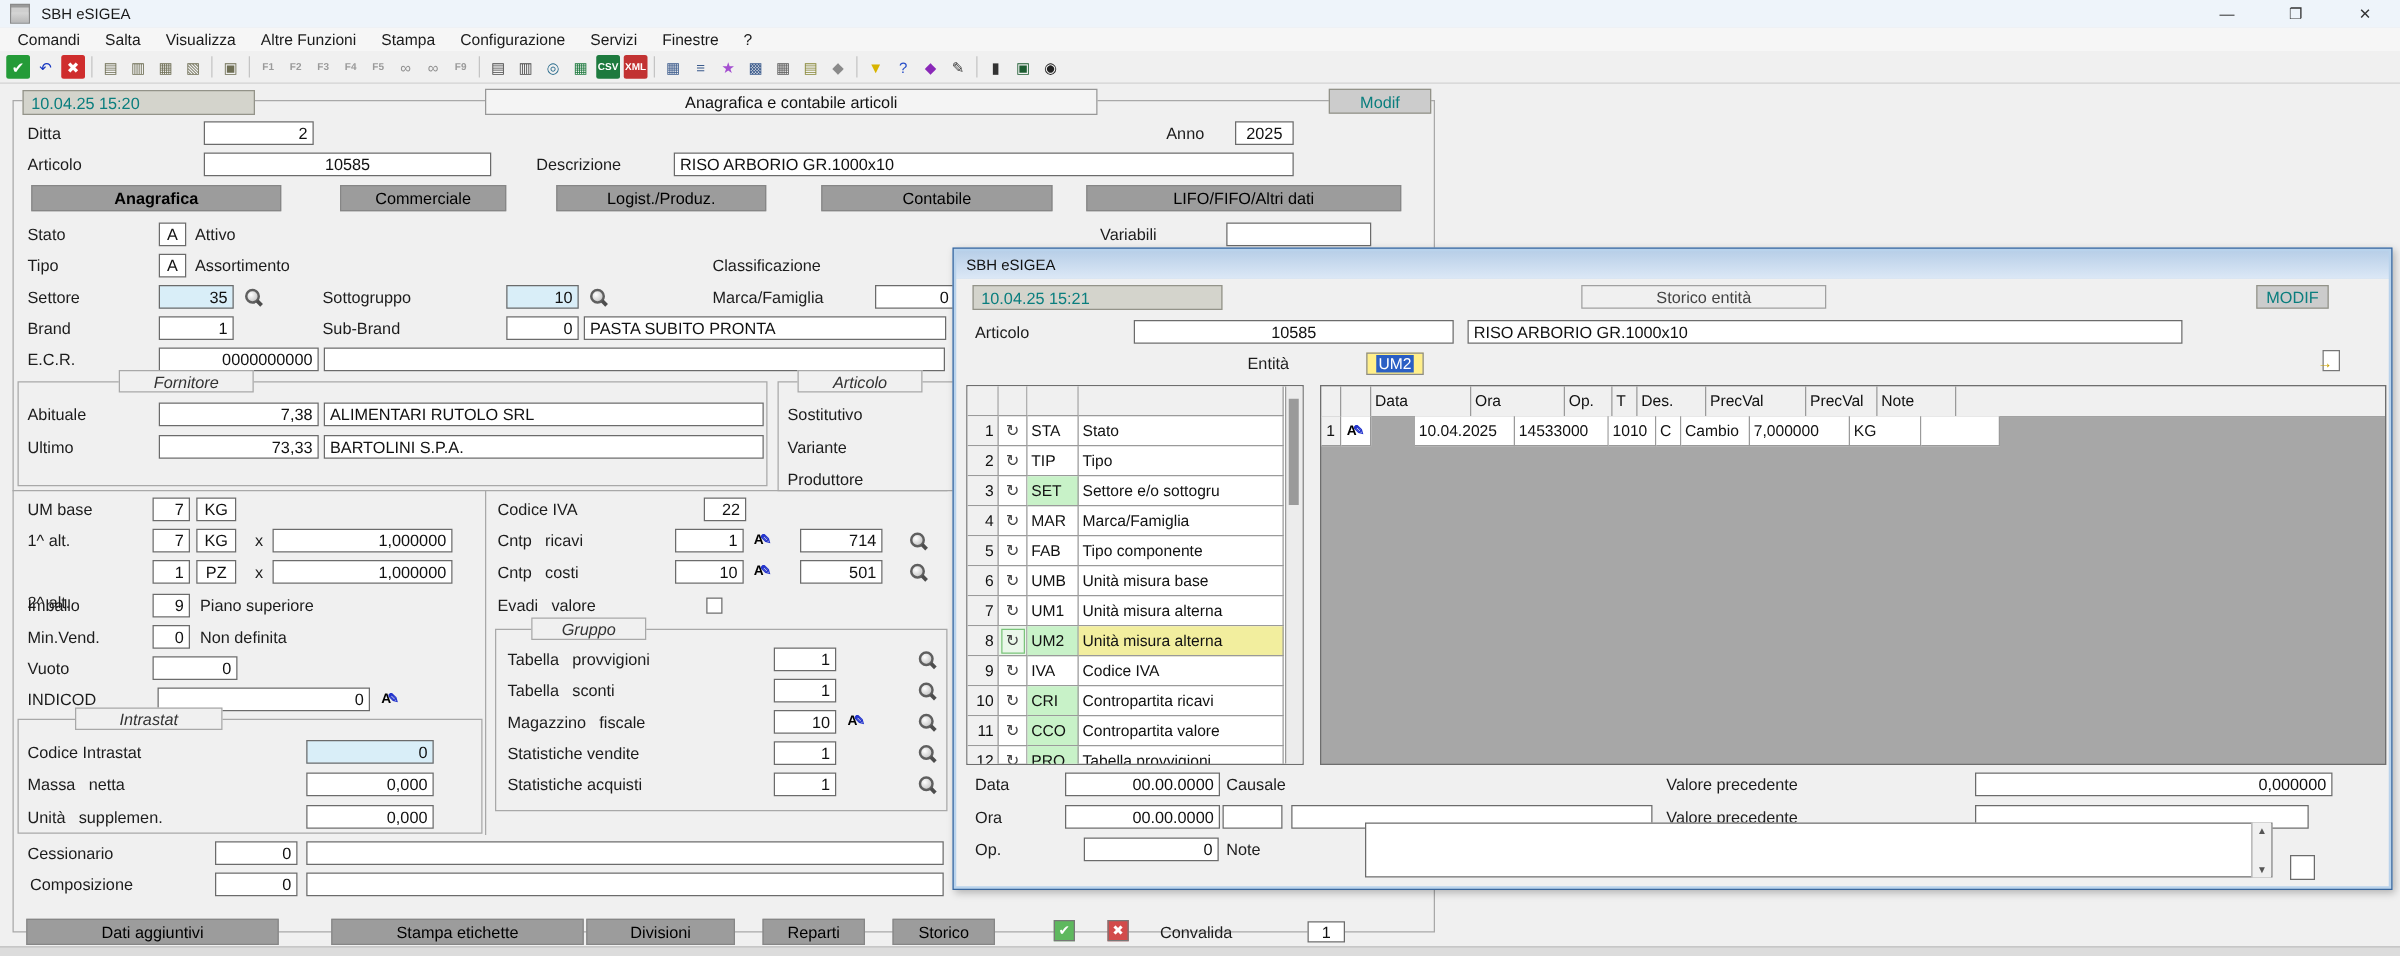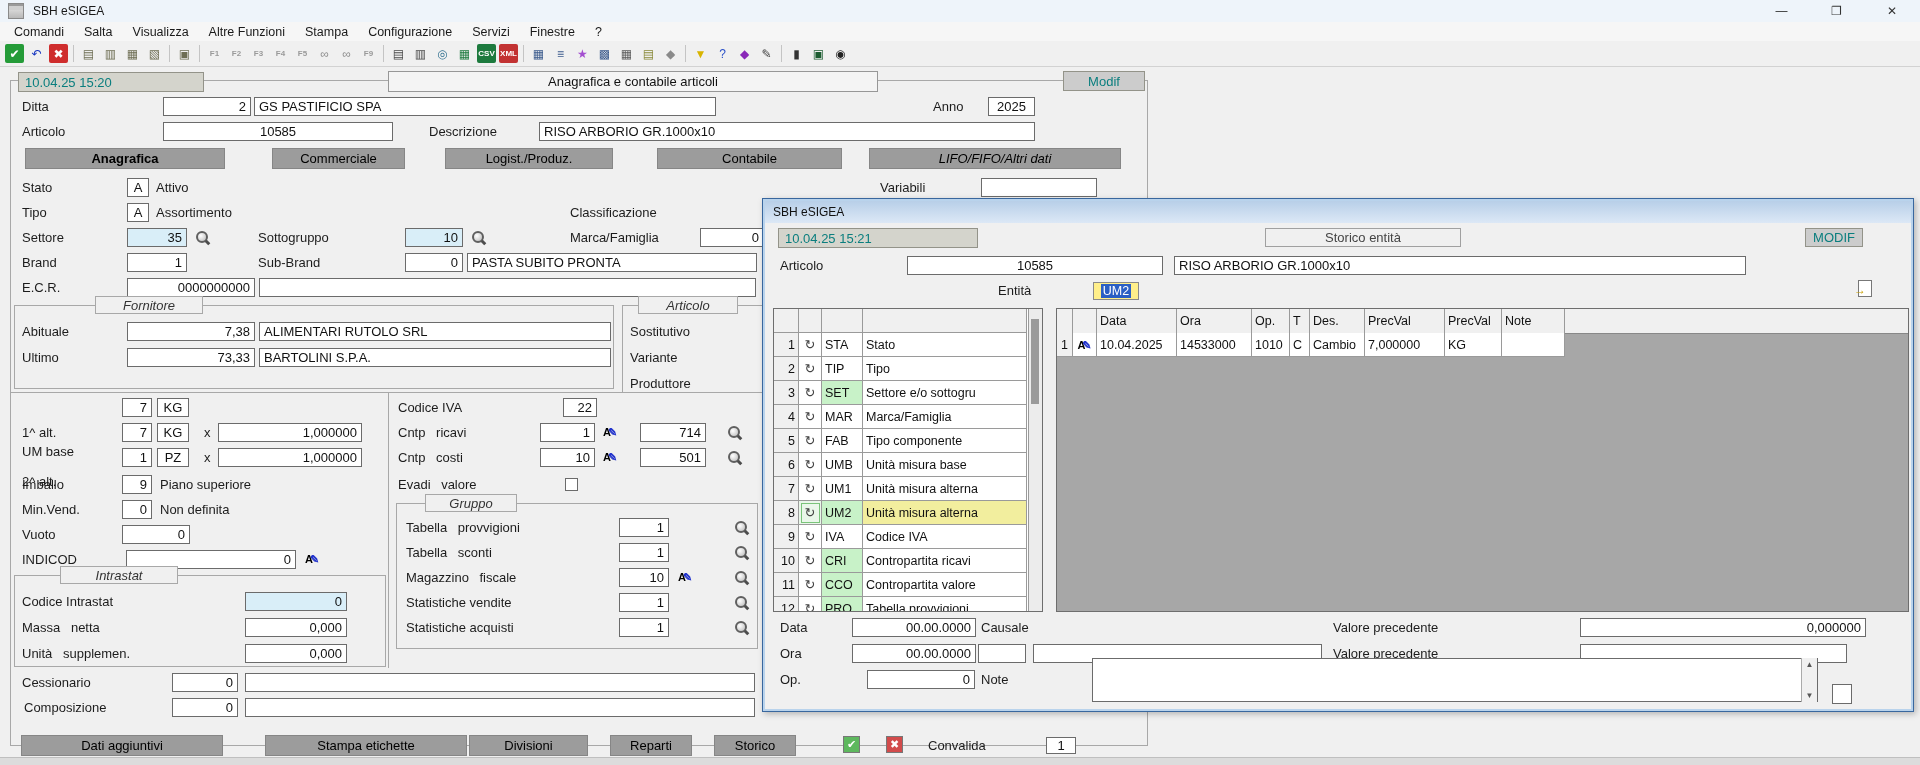--- a/index.html
+++ b/index.html
@@ -146,34 +146,33 @@
   <div class="grp" style="left:10px;top:80px;width:1138px;height:666px;"></div>
   <div class="line" style="left:10px;top:392px;width:748px;height:1px;"></div>
   <div class="line" style="left:388px;top:392px;width:1px;height:276px;"></div>
 
   <div class="gray-box" style="left:18px;top:72px;width:186px;">10.04.25 15:20</div>
   <div class="fld c" style="left:388px;top:71px;width:490px;height:21px;background:#f4f4f4;border-color:#979797;">Anagrafica e contabile articoli</div>
   <div class="gray-box" style="left:1063px;top:71px;width:82px;justify-content:center;background:#cccccc;">Modif</div>
 
   <div class="lbl" style="left:22px;top:97px;">Ditta</div>
   <div class="fld r" style="left:163px;top:97px;width:88px;">2</div>
-  <div class="fld" style="left:254px;top:97px;width:462px;">GS PASTIFICIO SPA</div>
   <div class="lbl" style="left:933px;top:97px;">Anno</div>
   <div class="fld c" style="left:988px;top:97px;width:47px;">2025</div>
 
   <div class="lbl" style="left:22px;top:122px;">Articolo</div>
   <div class="fld c" style="left:163px;top:122px;width:230px;">10585</div>
   <div class="lbl" style="left:429px;top:122px;">Descrizione</div>
   <div class="fld" style="left:539px;top:122px;width:496px;">RISO ARBORIO GR.1000x10</div>
 
   <div class="tab active" style="left:25px;top:148px;width:200px;">Anagrafica</div>
   <div class="tab" style="left:272px;top:148px;width:133px;">Commerciale</div>
   <div class="tab" style="left:445px;top:148px;width:168px;">Logist./Produz.</div>
   <div class="tab" style="left:657px;top:148px;width:185px;">Contabile</div>
-  <div class="tab" style="left:869px;top:148px;width:252px;font-style:italic;">LIFO/FIFO/Altri dati</div>
+  <div class="tab" style="left:869px;top:148px;width:252px;">LIFO/FIFO/Altri dati</div>
 
   <div class="lbl" style="left:22px;top:178px;">Stato</div>
   <div class="fld c" style="left:127px;top:178px;width:22px;">A</div>
   <div class="lbl" style="left:156px;top:178px;">Attivo</div>
   <div class="lbl" style="left:880px;top:178px;">Variabili</div>
   <div class="fld" style="left:981px;top:178px;width:116px;"></div>
 
   <div class="lbl" style="left:22px;top:203px;">Tipo</div>
   <div class="fld c" style="left:127px;top:203px;width:22px;">A</div>
   <div class="lbl" style="left:156px;top:203px;">Assortimento</div>
@@ -206,21 +205,21 @@
   <div class="lbl" style="left:22px;top:348px;">Ultimo</div>
   <div class="fld r" style="left:127px;top:348px;width:128px;">73,33</div>
   <div class="fld" style="left:259px;top:348px;width:352px;">BARTOLINI S.P.A.</div>
 
   <div class="grp" style="left:622px;top:305px;width:290px;height:88px;"></div>
   <div class="legend" style="left:638px;top:296px;width:100px;height:18px;">Articolo</div>
   <div class="lbl" style="left:630px;top:322px;">Sostitutivo</div>
   <div class="lbl" style="left:630px;top:348px;">Variante</div>
   <div class="lbl" style="left:630px;top:374px;">Produttore</div>
 
-  <div class="lbl" style="left:22px;top:398px;margin-top:44px;">UM base</div>
+  <div class="lbl" style="left:22px;top:398px;">UM base</div>
   <div class="fld r" style="left:122px;top:398px;width:30px;">7</div>
   <div class="fld c" style="left:157px;top:398px;width:32px;">KG</div>
 
   <div class="lbl" style="left:22px;top:423px;">1^ alt.</div>
   <div class="fld r" style="left:122px;top:423px;width:30px;">7</div>
   <div class="fld c" style="left:157px;top:423px;width:32px;">KG</div>
   <div class="lbl" style="left:204px;top:423px;">x</div>
   <div class="fld r" style="left:218px;top:423px;width:144px;">1,000000</div>
 
   <div class="lbl" style="left:22px;top:444px;margin-top:28px;">2^ alt.</div>
@@ -432,21 +431,21 @@
             <div class="gc" style="width: 80px;">PrecVal</div>
             <div class="gc" style="width: 57px;">PrecVal</div>
             <div class="gc" style="width: 63px;">Note</div>
           </div>
         <div>
             <div class="grow">
               <div class="gc gn" style="width: 16px;">1</div>
               <div class="gc gi" style="width: 24px;">
                 <span class="pen">A<i>✎</i></span>
               </div>
-              <div class="gc" style="width: 80px;">10.04.2025</div>
+              <div class="gc" style="width: 80px; margin-left: 35px;">10.04.2025</div>
               <div class="gc" style="width: 75px;">14533000</div>
               <div class="gc" style="width: 38px;">1010</div>
               <div class="gc" style="width: 20px;">C</div>
               <div class="gc" style="width: 55px;">Cambio</div>
               <div class="gc" style="width: 80px;">7,000000</div>
               <div class="gc" style="width: 57px;">KG</div>
               <div class="gc" style="width: 63px;"></div>
             </div>
           </div>
       </div>

